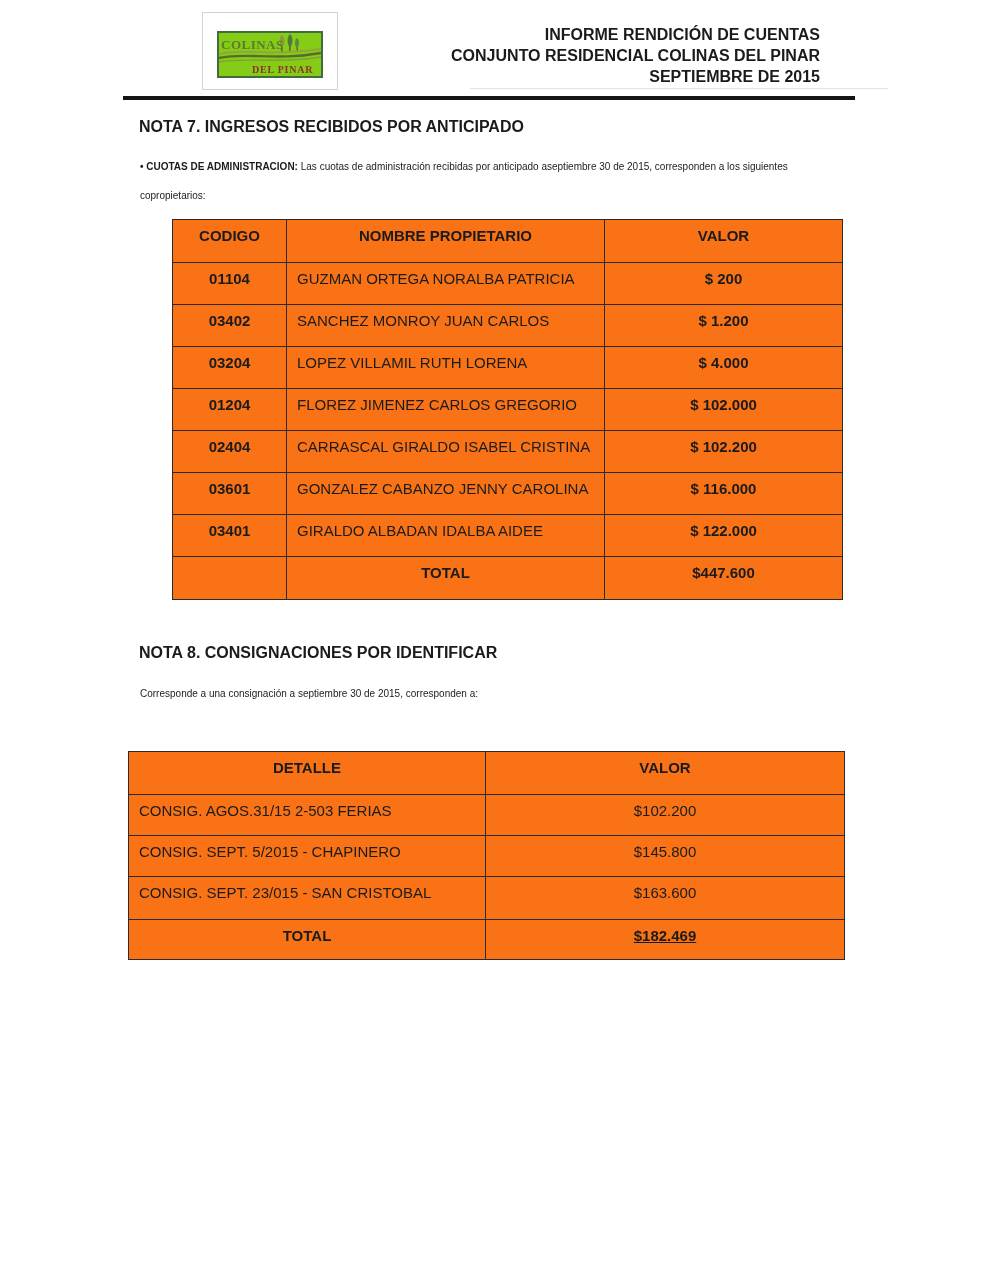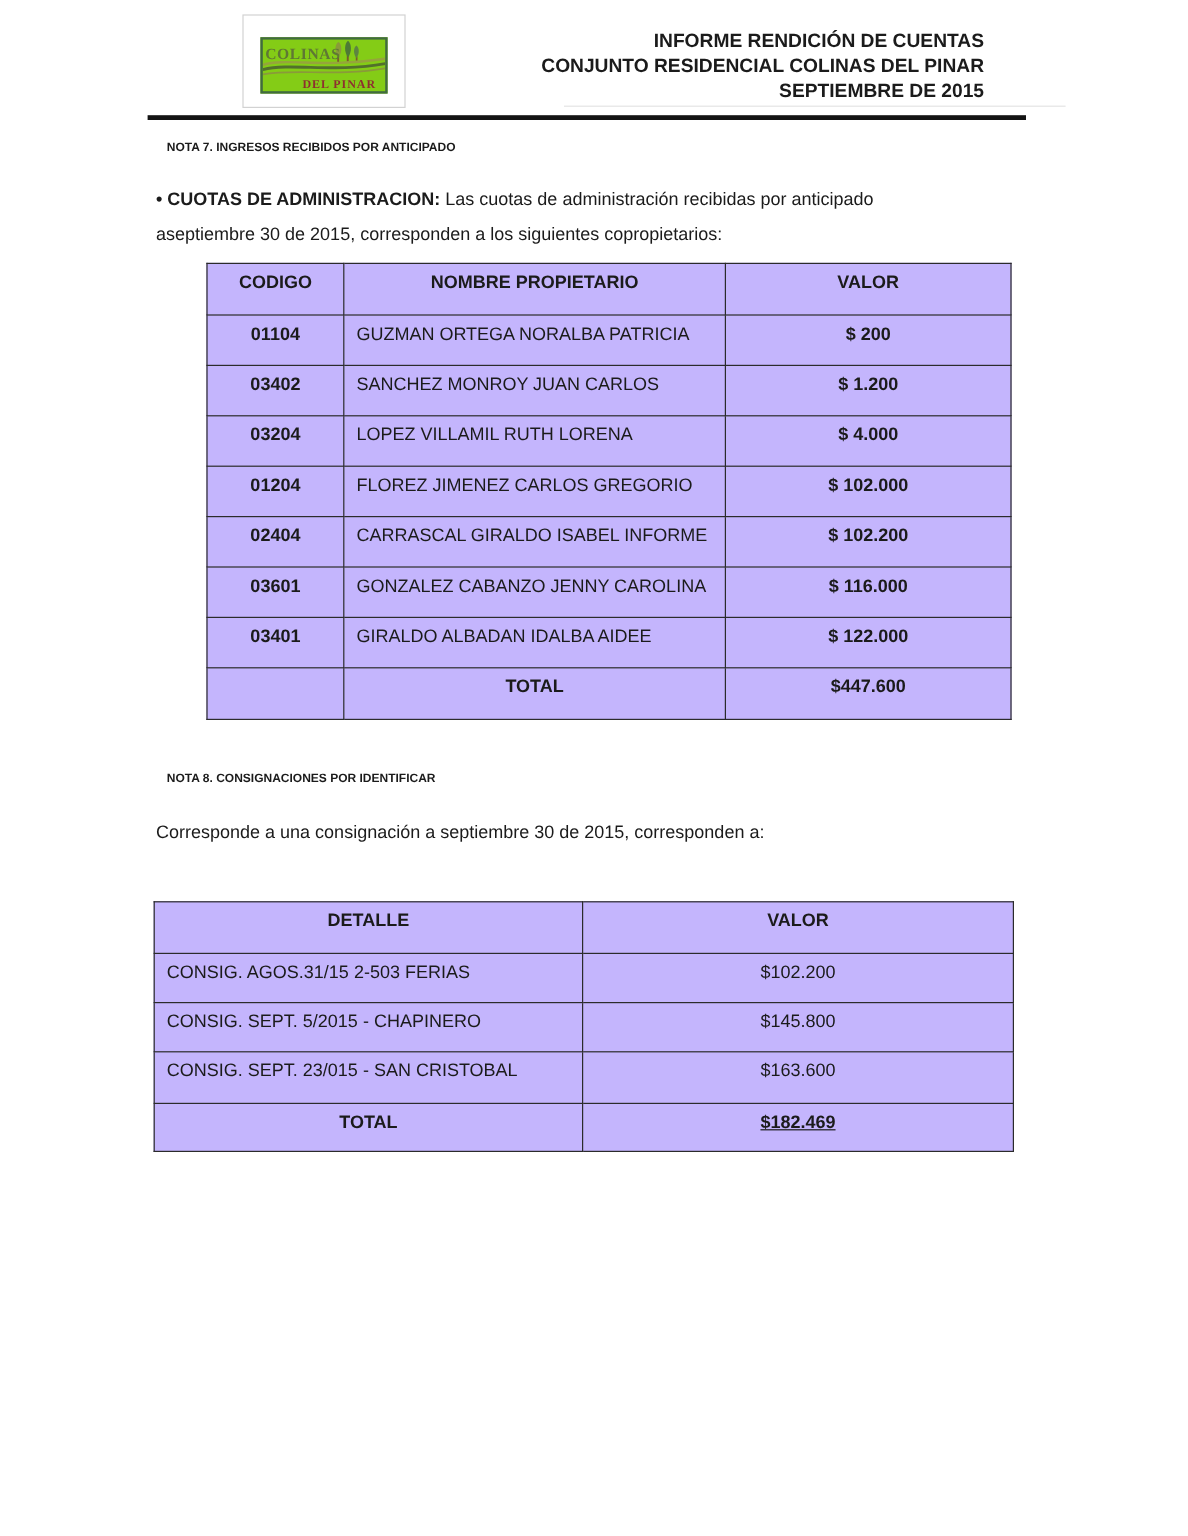--- a/index.html
+++ b/index.html
@@ -7,26 +7,26 @@
   .page{position:relative;width:990px;height:1280px;background:#fff;overflow:hidden;}
 
   
   .logo-outer{position:absolute;left:202px;top:12px;width:134px;height:76px;border:1px solid #d2d2d2;background:#fff;}
   .logo-box{position:absolute;left:217px;top:31px;width:106px;height:47px;border:2px solid #416b40;background:#84cc16;box-sizing:border-box;overflow:hidden;}
   .report-title{position:absolute;top:24px;right:170px;text-align:right;font-weight:bold;font-size:16px;line-height:21px;white-space:nowrap;}
   .artifact-line{position:absolute;left:470px;top:88px;width:418px;height:1px;background:#e4e4e4;}
   .header-rule{position:absolute;left:123px;top:96px;width:732px;height:4px;background:#141414;}
 
   
-  .note-title{position:absolute;left:139px;font-size:10px;font-weight:bold;white-space:nowrap;}
-  .para{position:absolute;left:130px;font-size:15px;line-height:29px;}
+  .note-title{position:absolute;left:139px;font-size:16px;font-weight:bold;white-space:nowrap;}
+  .para{position:absolute;left:140px;font-size:10px;line-height:29px;}
   .para b{font-weight:bold;}
 
   
-  table{border-collapse:collapse;table-layout:fixed;position:absolute;background:#c4b5fd;padding-left:16px;}
+  table{border-collapse:collapse;table-layout:fixed;position:absolute;background:#f97316;padding-left:16px;}
   td,th{border:1.5px solid #2b2b2b;vertical-align:top;padding:7px 4px 0 4px;font-size:15px;overflow:hidden;}
   .t1{left:172px;top:219px;width:671px;}
   .t2{left:128px;top:751px;width:716px;}
   .c{text-align:center;}
   .l{text-align:left;padding-left:10px;}
   .b{font-weight:bold;}
   .u{text-decoration:underline;}
   tr.h1{height:43px;} tr.r1{height:42px;} tr.tt1{height:43px;}
   tr.h2{height:43px;} tr.r2a{height:41px;} tr.r2b{height:41px;} tr.r2c{height:43px;} tr.tt2{height:40px;}
 </style>
@@ -98,21 +98,21 @@
       <td class="l">LOPEZ VILLAMIL RUTH LORENA</td>
       <td class="c b">$ 4.000</td>
     </tr>
     <tr class="r1">
       <td class="c b">01204</td>
       <td class="l">FLOREZ JIMENEZ CARLOS GREGORIO</td>
       <td class="c b">$ 102.000</td>
     </tr>
     <tr class="r1">
       <td class="c b">02404</td>
-      <td class="l">CARRASCAL GIRALDO ISABEL INFORME</td>
+      <td class="l">CARRASCAL GIRALDO ISABEL CRISTINA</td>
       <td class="c b">$ 102.200</td>
     </tr>
     <tr class="r1">
       <td class="c b">03601</td>
       <td class="l">GONZALEZ CABANZO JENNY CAROLINA</td>
       <td class="c b">$ 116.000</td>
     </tr>
     <tr class="r1">
       <td class="c b">03401</td>
       <td class="l">GIRALDO ALBADAN IDALBA AIDEE</td>

